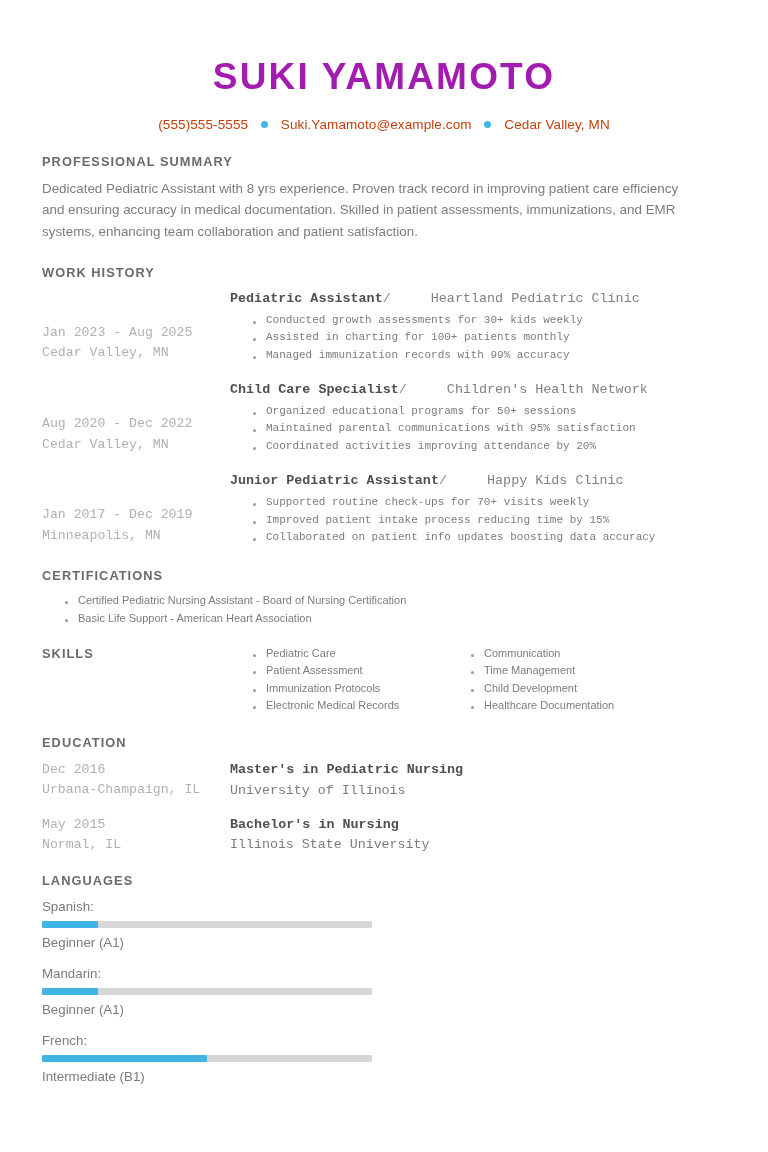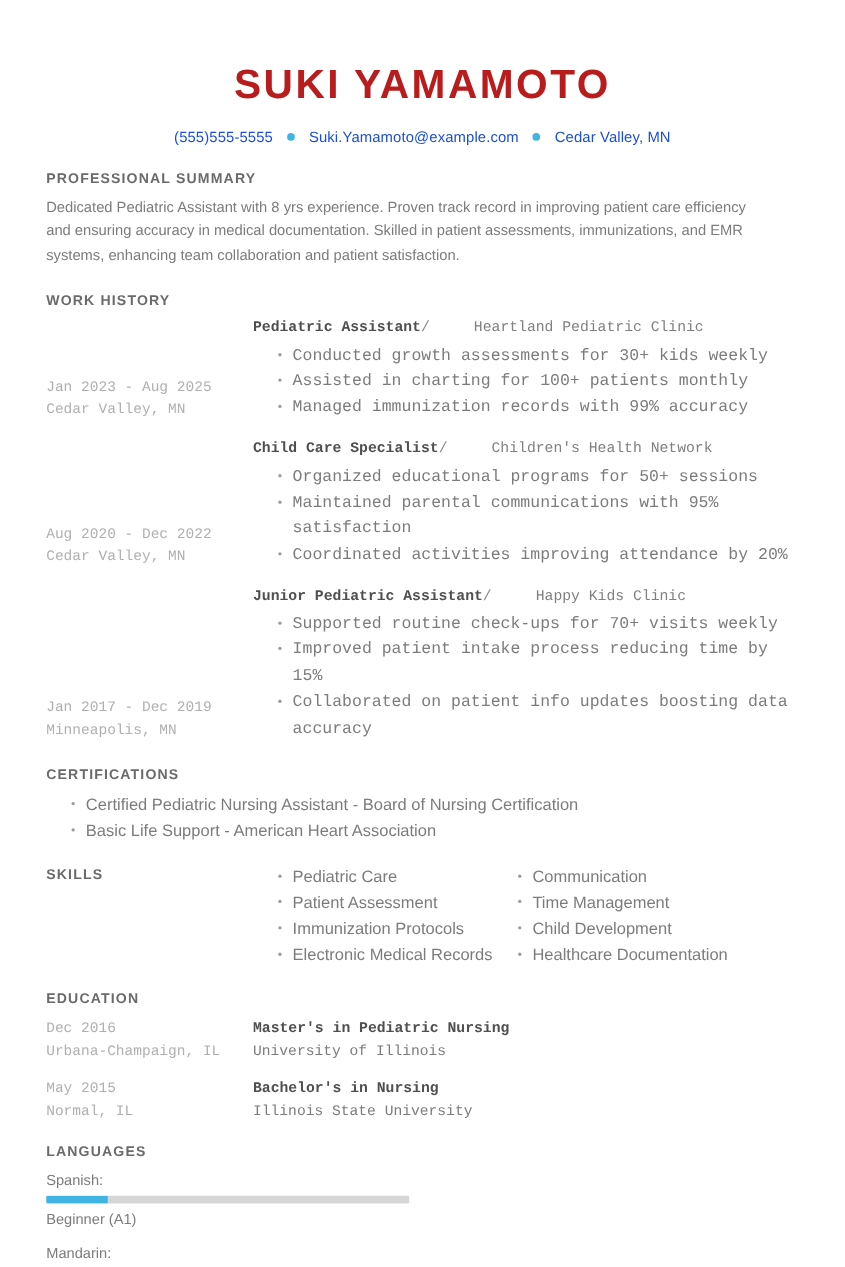--- a/index.html
+++ b/index.html
@@ -21,28 +21,28 @@
     box-sizing: border-box;
     padding: 44px 42px 0 42px;
   }
 
   
   .name {
     text-align: center;
     font-size: 37px;
     font-weight: bold;
     letter-spacing: 2.2px;
-    color: #b91c1c;
+    color: #a21caf;
     line-height: 1.15;
     margin: 12px 0 0 0;
   }
   .contact-line {
     text-align: center;
     font-size: 13.5px;
-    color: #1d4ed8;
+    color: #c2410c;
     margin-top: 18px;
     letter-spacing: 0.1px;
   }
   .contact-item { white-space: nowrap; }
   .contact-dot {
     display: inline-block;
     width: 7px;
     height: 7px;
     border-radius: 50%;
     background: #41B4E6;
@@ -98,21 +98,21 @@
   .job-title .t { font-weight: bold; color: #4f4f4f; }
   .job-title .sep { color: #8a8a8a; font-weight: normal; }
   .job-title .org { color: #808080; font-weight: normal; padding-left: 32px; }
 
   ul.bullets {
     list-style: none;
     margin: 0;
     padding: 0 0 0 22px;
   }
   ul.bullets li {
-    font-size: 15px;
+    font-size: 11px;
     line-height: 1.58;
     color: #7c7c7c;
     position: relative;
     padding-left: 14px;
   }
   ul.bullets li:before {
     content: "";
     position: absolute;
     left: 1px;
     top: 9px;

